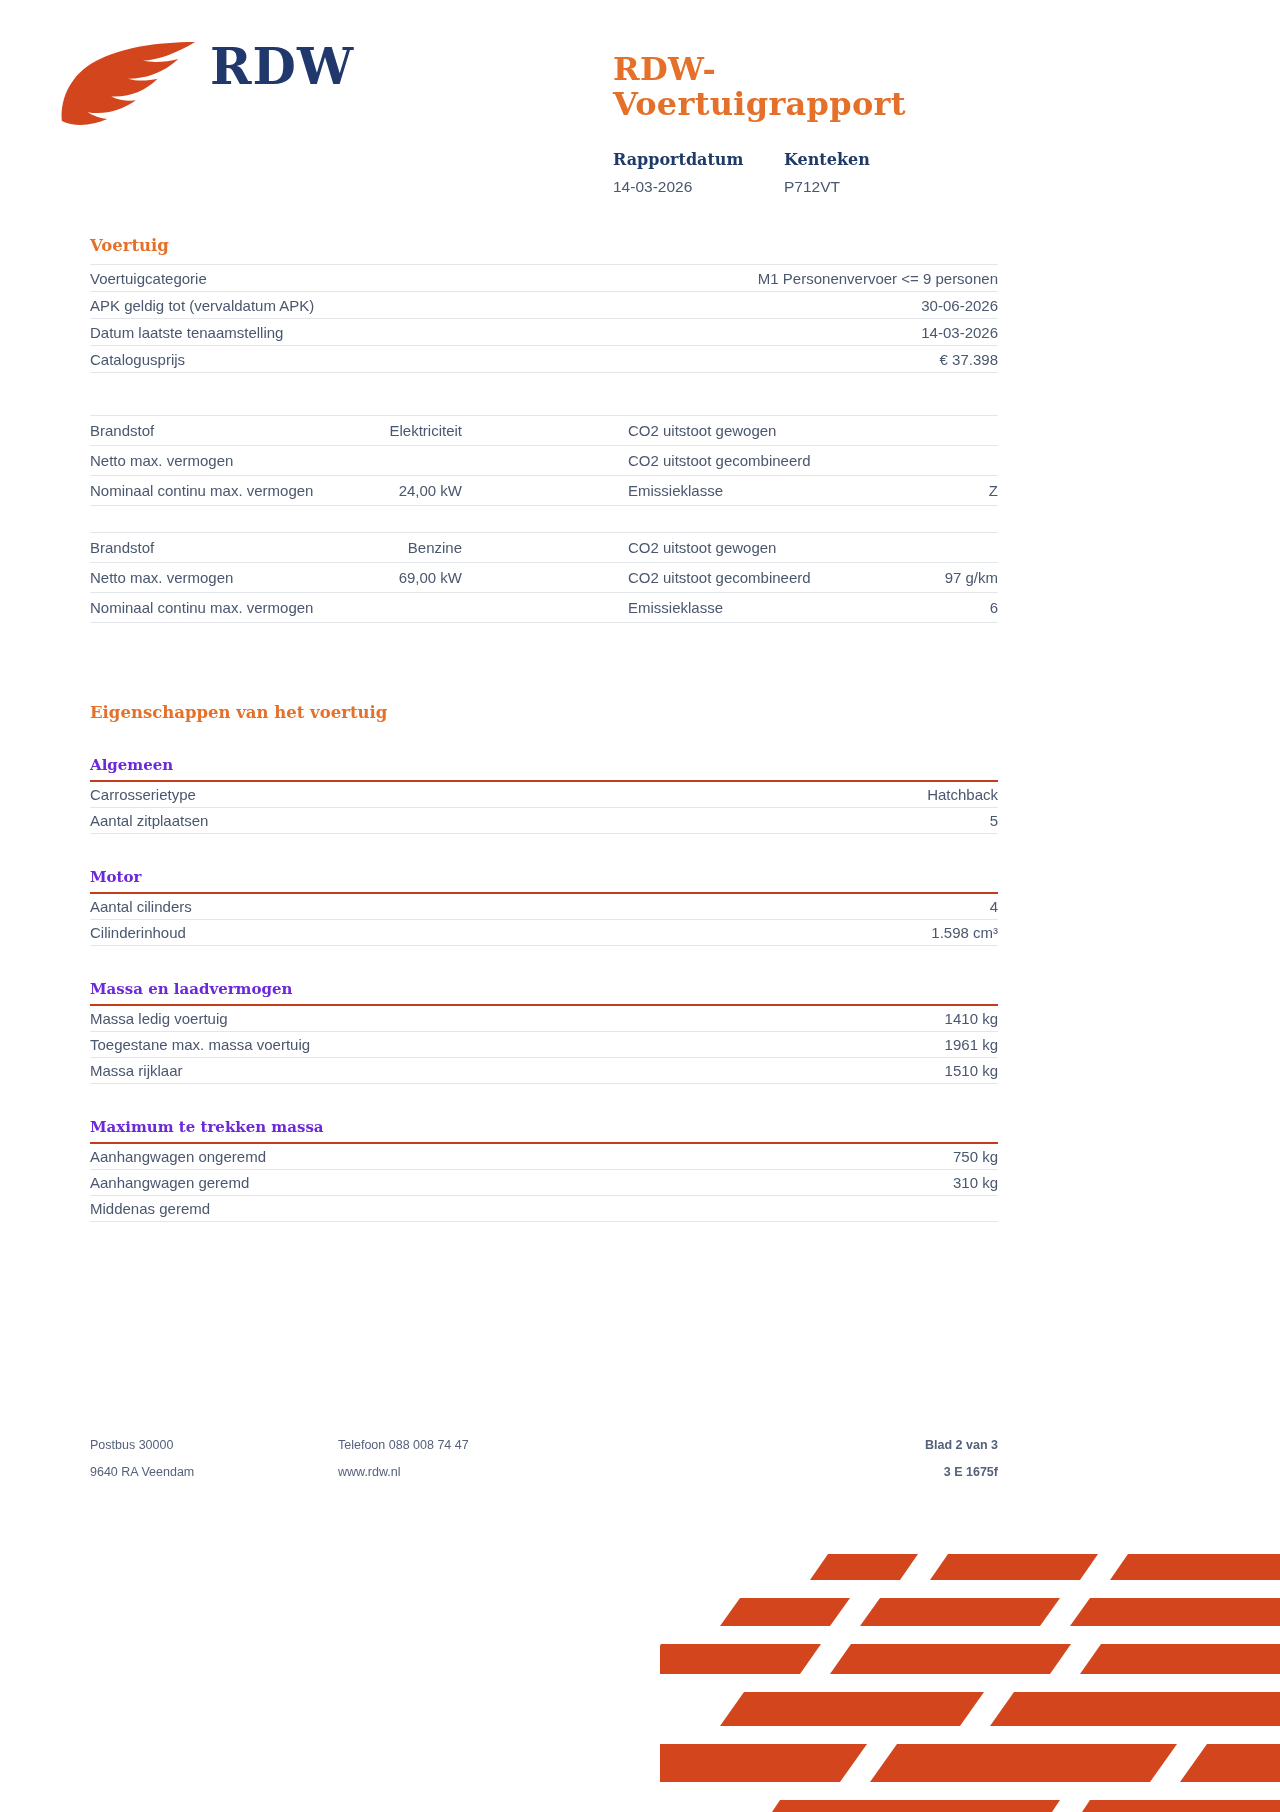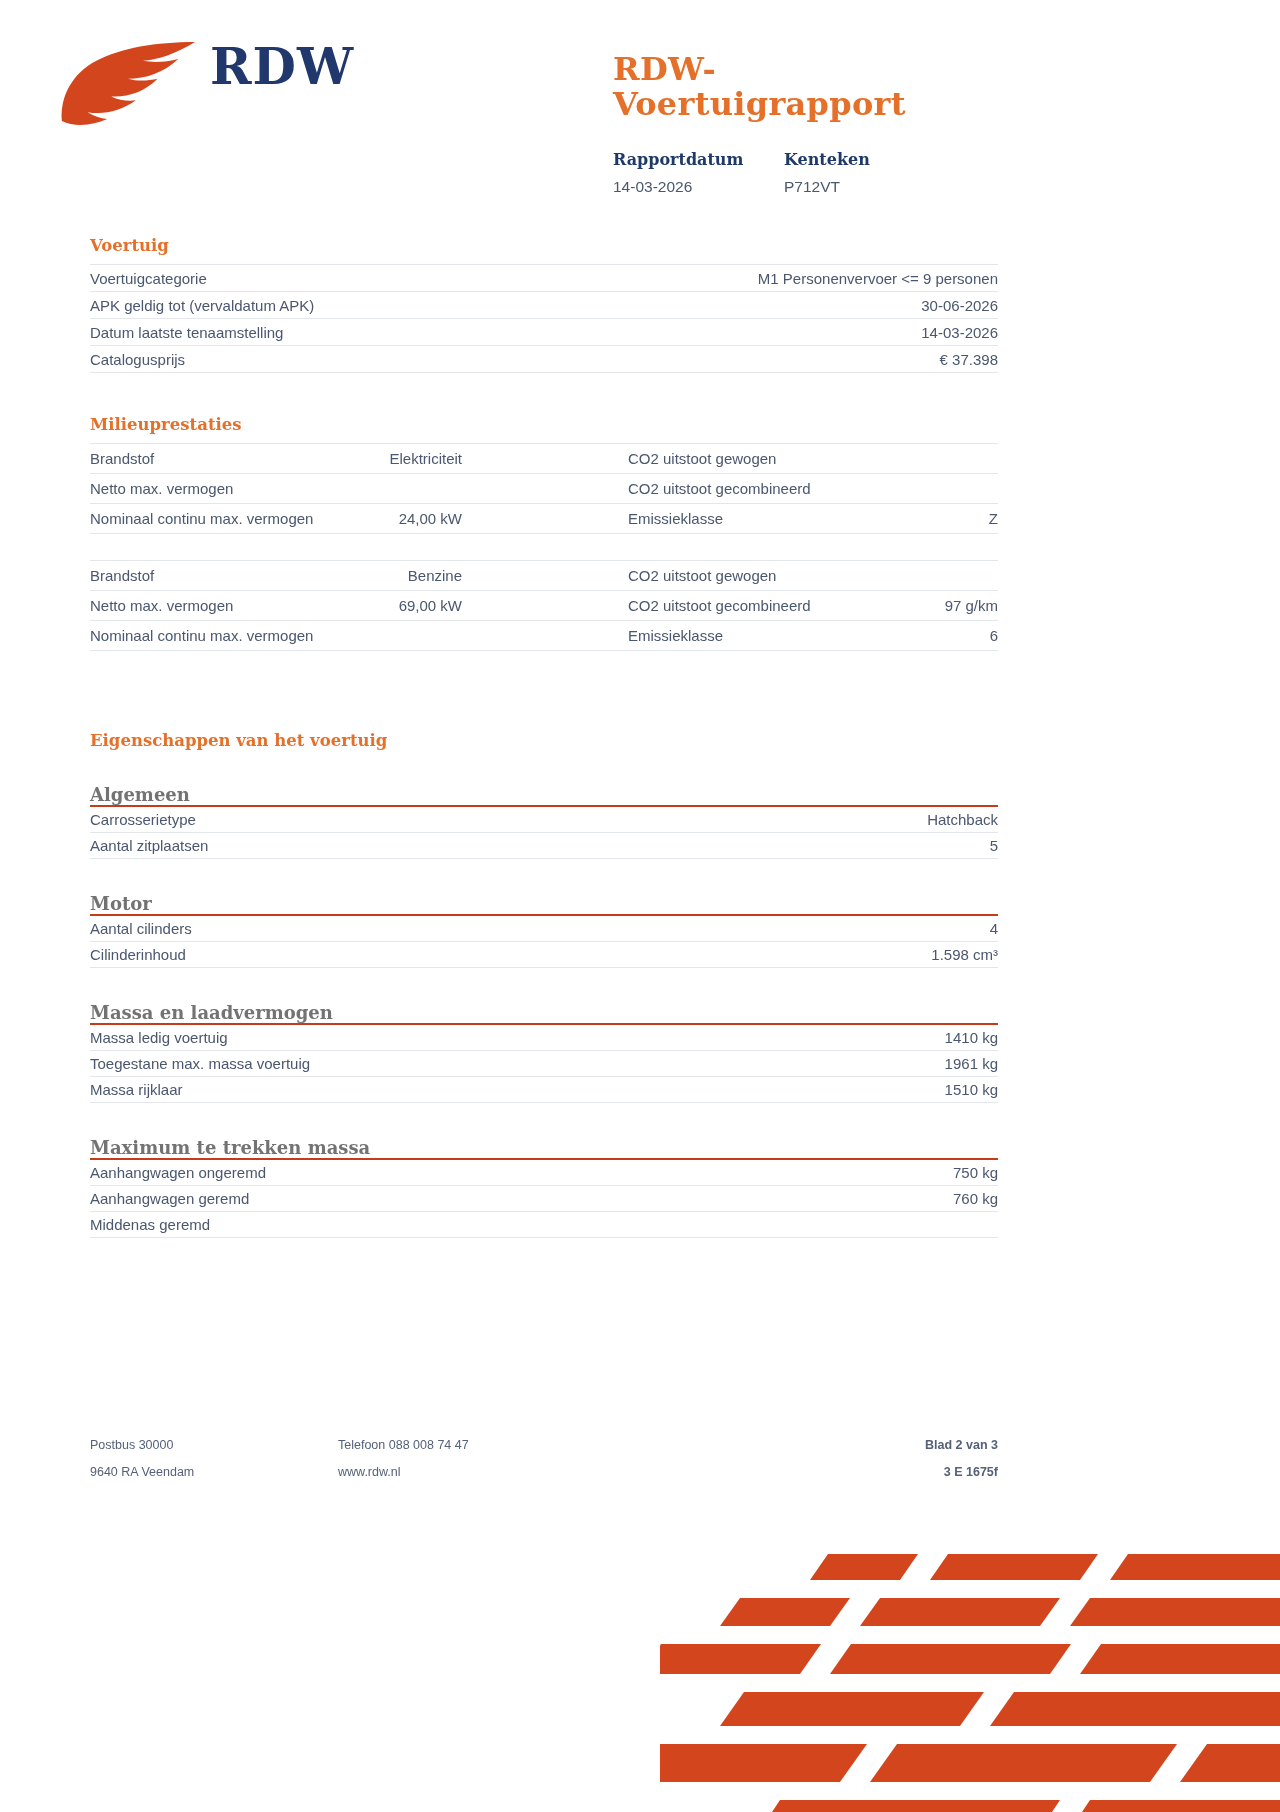--- a/index.html
+++ b/index.html
@@ -60,22 +60,22 @@
   .row4 .half.right { flex:1; }
 
   .milieu-block + .milieu-block { margin-top:26px; }
 
   .sec-voertuig { margin-bottom:42px; }
   .sec-milieu   { margin-bottom:0; }
 
   .sec-eigenschappen { margin-top:80px; }
   .sub-title {
     font-family:"DejaVu Serif", serif; font-weight:700;
-    color:#737373; font-size:18px;
-    border-bottom:2px solid #c63c1a;
+    color:#6d28d9; font-size:15px;
+    padding-bottom:6px; border-bottom:2px solid #c63c1a;
   }
   .subsection { margin-top:34px; }
   .subsection:first-of-type { margin-top:6px; }
   .subsection .row { height:26px; }
 
   
   .footer {
     position:absolute; left:90px; top:1438px; width:908px;
     display:grid; grid-template-columns:248px 1fr auto;
     row-gap:13px; font-size:12.5px; color:#55617a;
@@ -139,21 +139,20 @@
           <span class="val">14-03-2026</span>
         </div>
         <div class="row">
           <span class="lbl">Catalogusprijs</span>
           <span class="val">€ 37.398</span>
         </div>
       </div>
   </div>
 
   <div class="section sec-milieu">
-    <div class="section-title">Milieuprestaties</div>
     <div class="rows topline milieu-block">
         <div class="row row4">
           <span class="half left">
             <span class="lbl">Brandstof</span>
             <span class="val">Elektriciteit</span>
           </span>
           <span class="spacer"></span>
           <span class="half right">
             <span class="lbl">CO2 uitstoot gewogen</span>
             <span class="val"></span>
@@ -270,21 +269,21 @@
 
     <div class="subsection">
       <div class="sub-title">Maximum te trekken massa</div>
       <div class="sub-rows">
           <div class="row">
             <span class="lbl">Aanhangwagen ongeremd</span>
             <span class="val">750 kg</span>
           </div>
           <div class="row">
             <span class="lbl">Aanhangwagen geremd</span>
-            <span class="val">760 kg</span>
+            <span class="val">310 kg</span>
           </div>
           <div class="row">
             <span class="lbl">Middenas geremd</span>
             <span class="val"></span>
           </div>
         </div>
     </div>
   </div>
 </div>
 

